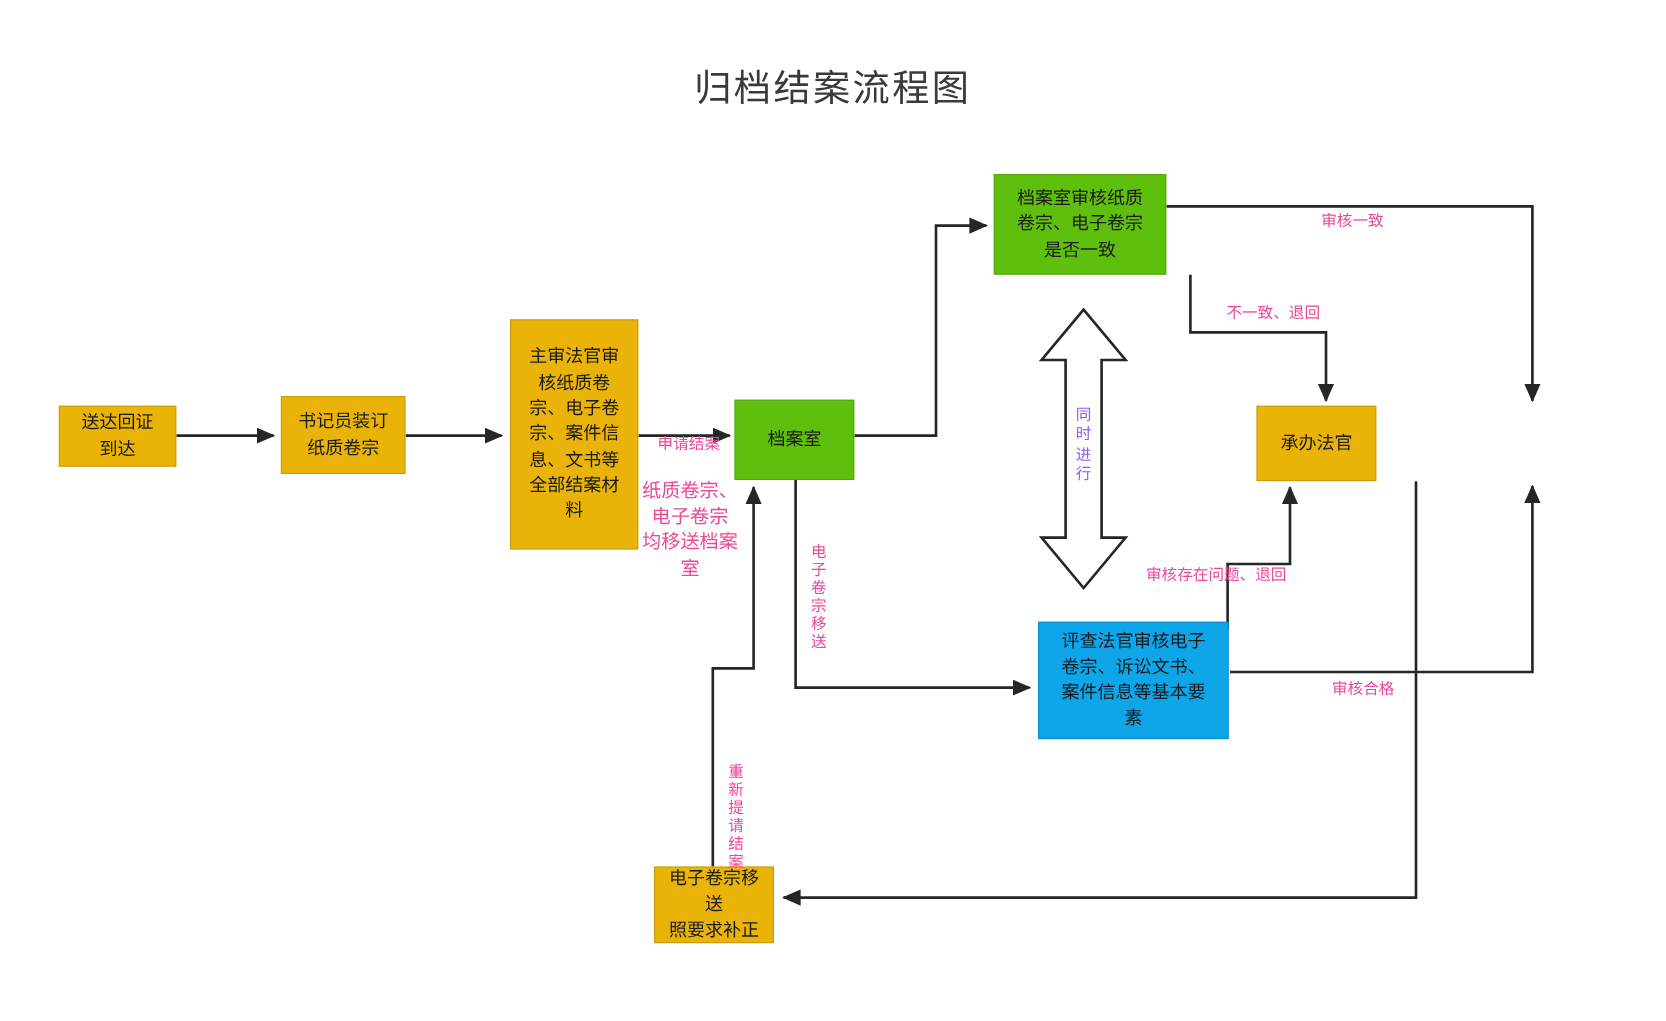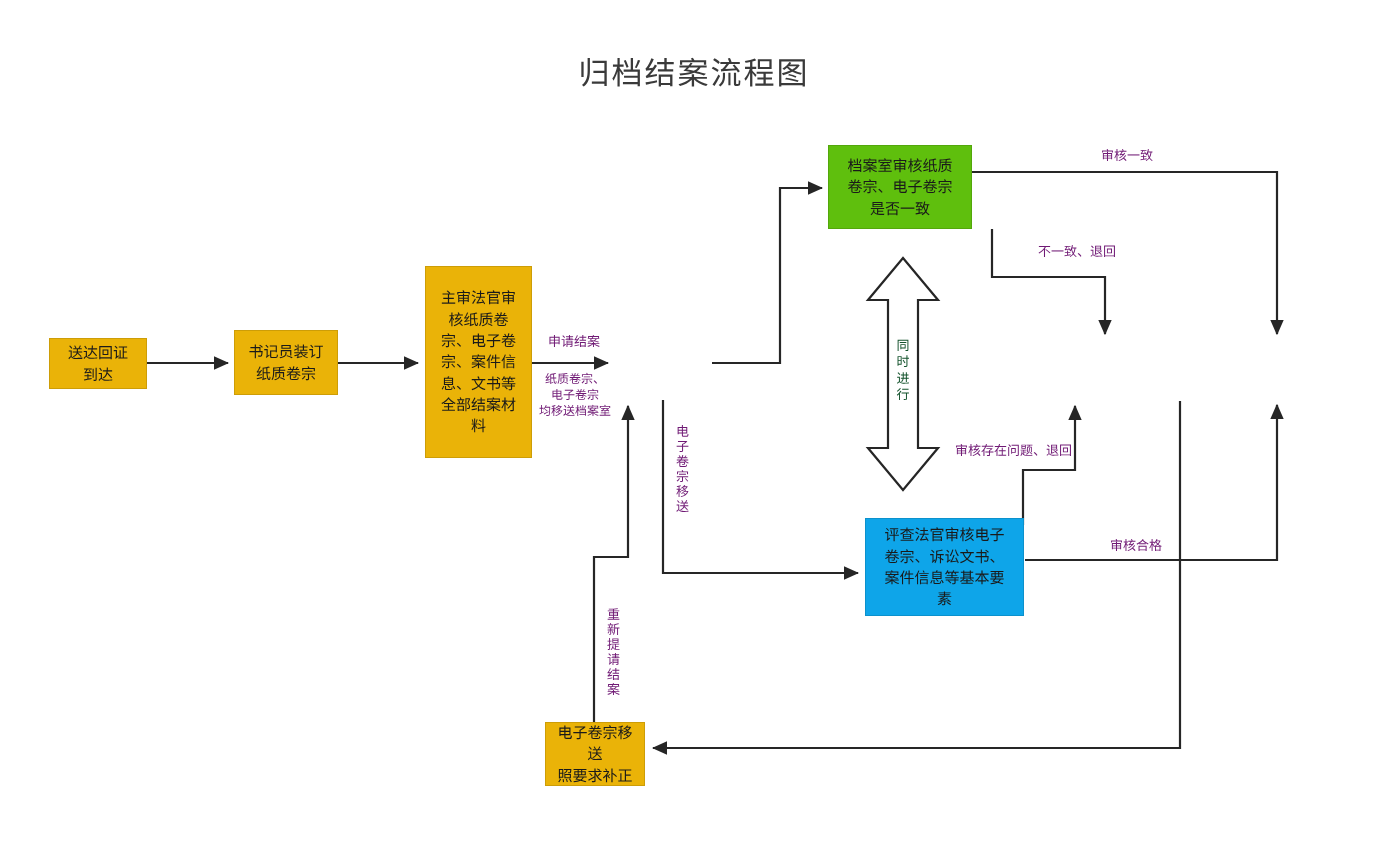--- a/index.html
+++ b/index.html
@@ -54,37 +54,38 @@
   }
   .node.gray   { background: #eab308; }
   .node.green  { background: #5fbf0d; justify-content: center; }
   .node.lav    { background: #0ea5e9; }
   .node .txt { display: block; width: 100%; }
 
   .elabel {
     position: absolute;
     font-size: 13px;
     line-height: 1.3;
-    color: #701a75;
+    color: #ec4899;
     white-space: pre-line;
     text-align: center;
+    margin-top: 28px;
   }
   .elabel.vert {
     writing-mode: vertical-rl;
     text-orientation: upright;
     letter-spacing: 2px;
     white-space: nowrap;
     text-align: left;
   }
-  .elabel.small { font-size: 12px; }
+  .elabel.small { font-size: 16px; }
   .simul-label {
     position: absolute;
     font-size: 13px;
     line-height: 1.25;
-    color: #14532d;
+    color: #8b5cf6;
     text-align: center;
     width: 18px;
   }
 </style>
 </head>
 <body>
 
 <div id="canvas">
 
   <div class="title">归档结案流程图</div>
@@ -136,52 +137,58 @@
   <div class="node gray" style="left:425px; top:266px; width:107px; height:192px;">
     <span class="txt" style="white-space: pre-line;">主审法官审
 核纸质卷
 宗、电子卷
 宗、案件信
 息、文书等
 全部结案材
 料</span>
   </div>
 
+  <div class="node green" style="left:612px; top:333px; width:100px; height:67px;">
+    <span class="txt" style="white-space: pre-line;">档案室</span>
+  </div>
 
   <div class="node green" style="left:828px; top:145px; width:144px; height:84px;">
     <span class="txt" style="white-space: pre-line;">档案室审核纸质
 卷宗、电子卷宗
 是否一致</span>
   </div>
 
   <div class="node lav" style="left:865px; top:518px; width:159px; height:98px;">
     <span class="txt" style="white-space: pre-line;">评查法官审核电子
 卷宗、诉讼文书、
 案件信息等基本要
 素</span>
   </div>
 
+  <div class="node gray" style="left:1047px; top:338px; width:100px; height:63px;">
+    <span class="txt" style="white-space: pre-line;">承办法官</span>
+  </div>
 
 
   <div class="node gray" style="left:545px; top:722px; width:100px; height:64px;">
     <span class="txt" style="white-space: pre-line;">电子卷宗移送
 照要求补正</span>
   </div>
 
   <div class="elabel" style="left: 534px; top: 334px; width: 80px; white-space: pre-line;">申请结案</div>
 
   <div class="elabel small" style="left: 529px; top: 371px; width: 92px; line-height: 1.35; white-space: pre-line;">纸质卷宗、
 电子卷宗
 均移送档案室</div>
 
   <div class="elabel vert" style="left: 672px; top: 425px; height: 110px; white-space: nowrap;">电子卷宗移送</div>
 
   <div class="elabel" style="left: 1085px; top: 148px; width: 84px; white-space: pre-line;">审核一致</div>
 
-  <div class="elabel" style="left: 1006px; top: 244px; width: 110px; text-align: right; white-space: pre-line;">不一致、退回</div>
+  <div class="elabel" style="left: 1006px; top: 225px; width: 110px; text-align: center; white-space: pre-line;">不一致、退回</div>
 
   <div class="elabel" style="left: 955px; top: 443px; width: 150px; text-align: left; white-space: pre-line;">审核存在问题、退回</div>
 
   <div class="elabel" style="left: 1096px; top: 538px; width: 80px; white-space: pre-line;">审核合格</div>
 
   <div class="elabel vert" style="left: 603px; top: 608px; height: 110px; white-space: nowrap;">重新提请结案</div>
 
   <div class="simul-label" style="left:894px; top:338px;">同时进行</div>
 
 </div>

